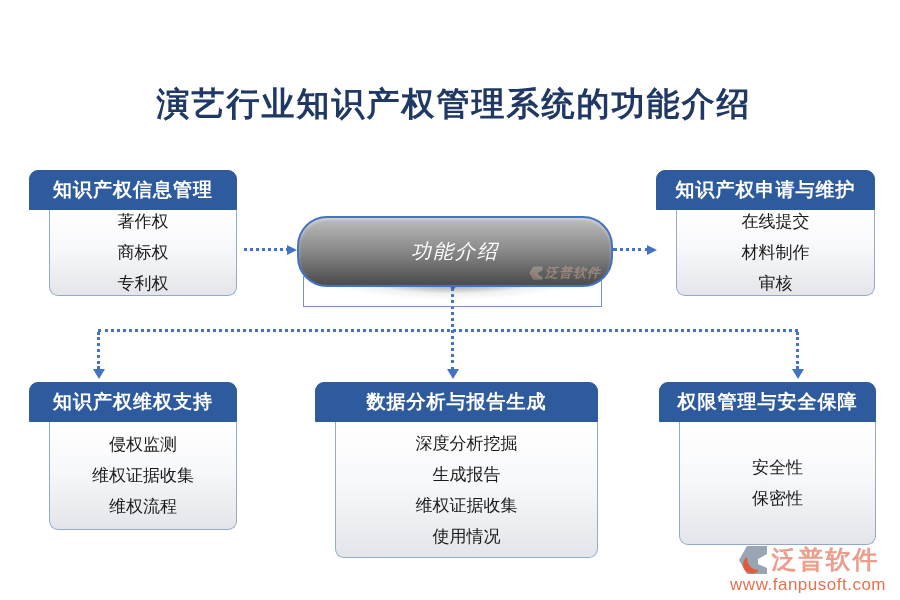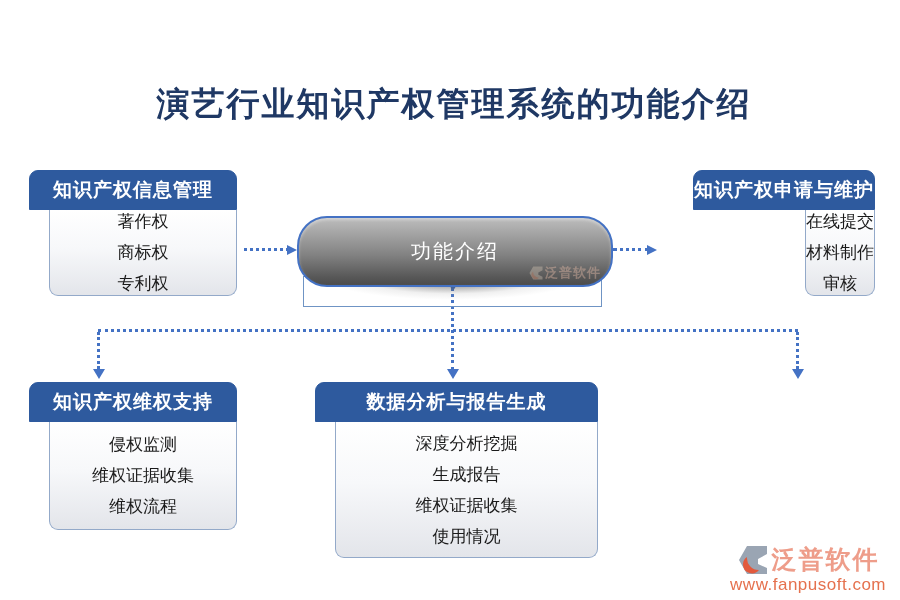--- a/index.html
+++ b/index.html
@@ -23,40 +23,40 @@
     display:flex; align-items:center; justify-content:center;
   }
   .fbox-body {
     flex:1 1 auto; border:1px solid #93a9c9; border-top:none;
     border-radius:0 0 9px 9px;
     background:linear-gradient(180deg,#ffffff 0%,#f7f8fa 45%,#e3e5ea 100%);
     display:flex; flex-direction:column; align-items:center; justify-content:center;
     gap:8px; font-size:17px; color:#1a1a1a;margin-left:20px;
   }
   #box-info     { left:29px;  top:170px; width:208px; height:126px; }
-  #box-apply    { left:656px; top:170px; width:219px; height:126px;align-items:flex-end; }
+  #box-apply    { left:656px; top:170px; width:219px; height:126px; }
   #box-rights   { left:29px;  top:382px; width:208px; height:148px;justify-content:center; }
   #box-data     { left:315px; top:382px; width:283px; height:176px;justify-content:flex-end; }
   #box-security { left:659px; top:382px; width:217px; height:163px; }
 
   
   .cyl-shadow {
     position:absolute; left:303px; top:276px; width:297px; height:29px;
     border:1px solid #6f94c4; background:
       radial-gradient(ellipse 58% 105% at 50% 0%,
         rgba(25,25,25,0.92) 0%, rgba(70,70,70,0.45) 30%,
         rgba(150,150,150,0.14) 55%, rgba(255,255,255,0) 75%);
   }
   .cylinder {
     position:absolute; left:297px; top:216px; width:312px; height:67px;
     border:2px solid #4472C4; border-radius:30px;
     background:linear-gradient(180deg,#bdbdbd 0%,#a2a2a2 25%,#828282 55%,#585858 88%,#4c4c4c 100%);
     box-shadow:inset 0 2px 3px rgba(255,255,255,0.35);
     color:#ffffff; font-size:20px; letter-spacing:2px;
-    display:flex; align-items:center; justify-content:center;
+    display:flex; align-items:center; justify-content:center;font-style:italic;
   }
   .cyl-ghost {
     position:absolute; right:10px; bottom:3px; opacity:0.38;
     display:flex; align-items:center; gap:2px;
     font-size:13px; font-weight:bold; color:#f3c4ae; letter-spacing:1px;
   }
 
   
   .dotline-h { position:absolute; height:0; border-top:3px dotted #4472C4; }
   .dotline-v { position:absolute; width:0;  border-left:3px dotted #4472C4; }
@@ -154,20 +154,27 @@
   <div class="fbox" id="box-data">
     <div class="fbox-header">数据分析与报告生成</div>
     <div class="fbox-body">
       <div>深度分析挖掘</div>
       <div>生成报告</div>
       <div>维权证据收集</div>
       <div>使用情况</div>
     </div>
   </div>
 
+  <div class="fbox" id="box-security">
+    <div class="fbox-header">权限管理与安全保障</div>
+    <div class="fbox-body">
+      <div>安全性</div>
+      <div>保密性</div>
+    </div>
+  </div>
 
   <div class="brandmark">
     <div class="brandmark-row">
       <svg width="32" height="30" viewBox="0 0 30 30">
         <path d="M9 1 L29 1 L29 9 L20 14 L20 19 L29 23 L29 29 L9 29 L1 15 Z" fill="#9AA5B3"></path>
         <path d="M5 19 A 9 9 0 0 0 21 25 A 12 12 0 0 1 9 12 A 9 9 0 0 0 5 19 Z" fill="#E2593C"></path>
       </svg>
       <span class="brand-name">泛普软件</span>
     </div>
     <div class="brand-url">www.fanpusoft.com</div>

